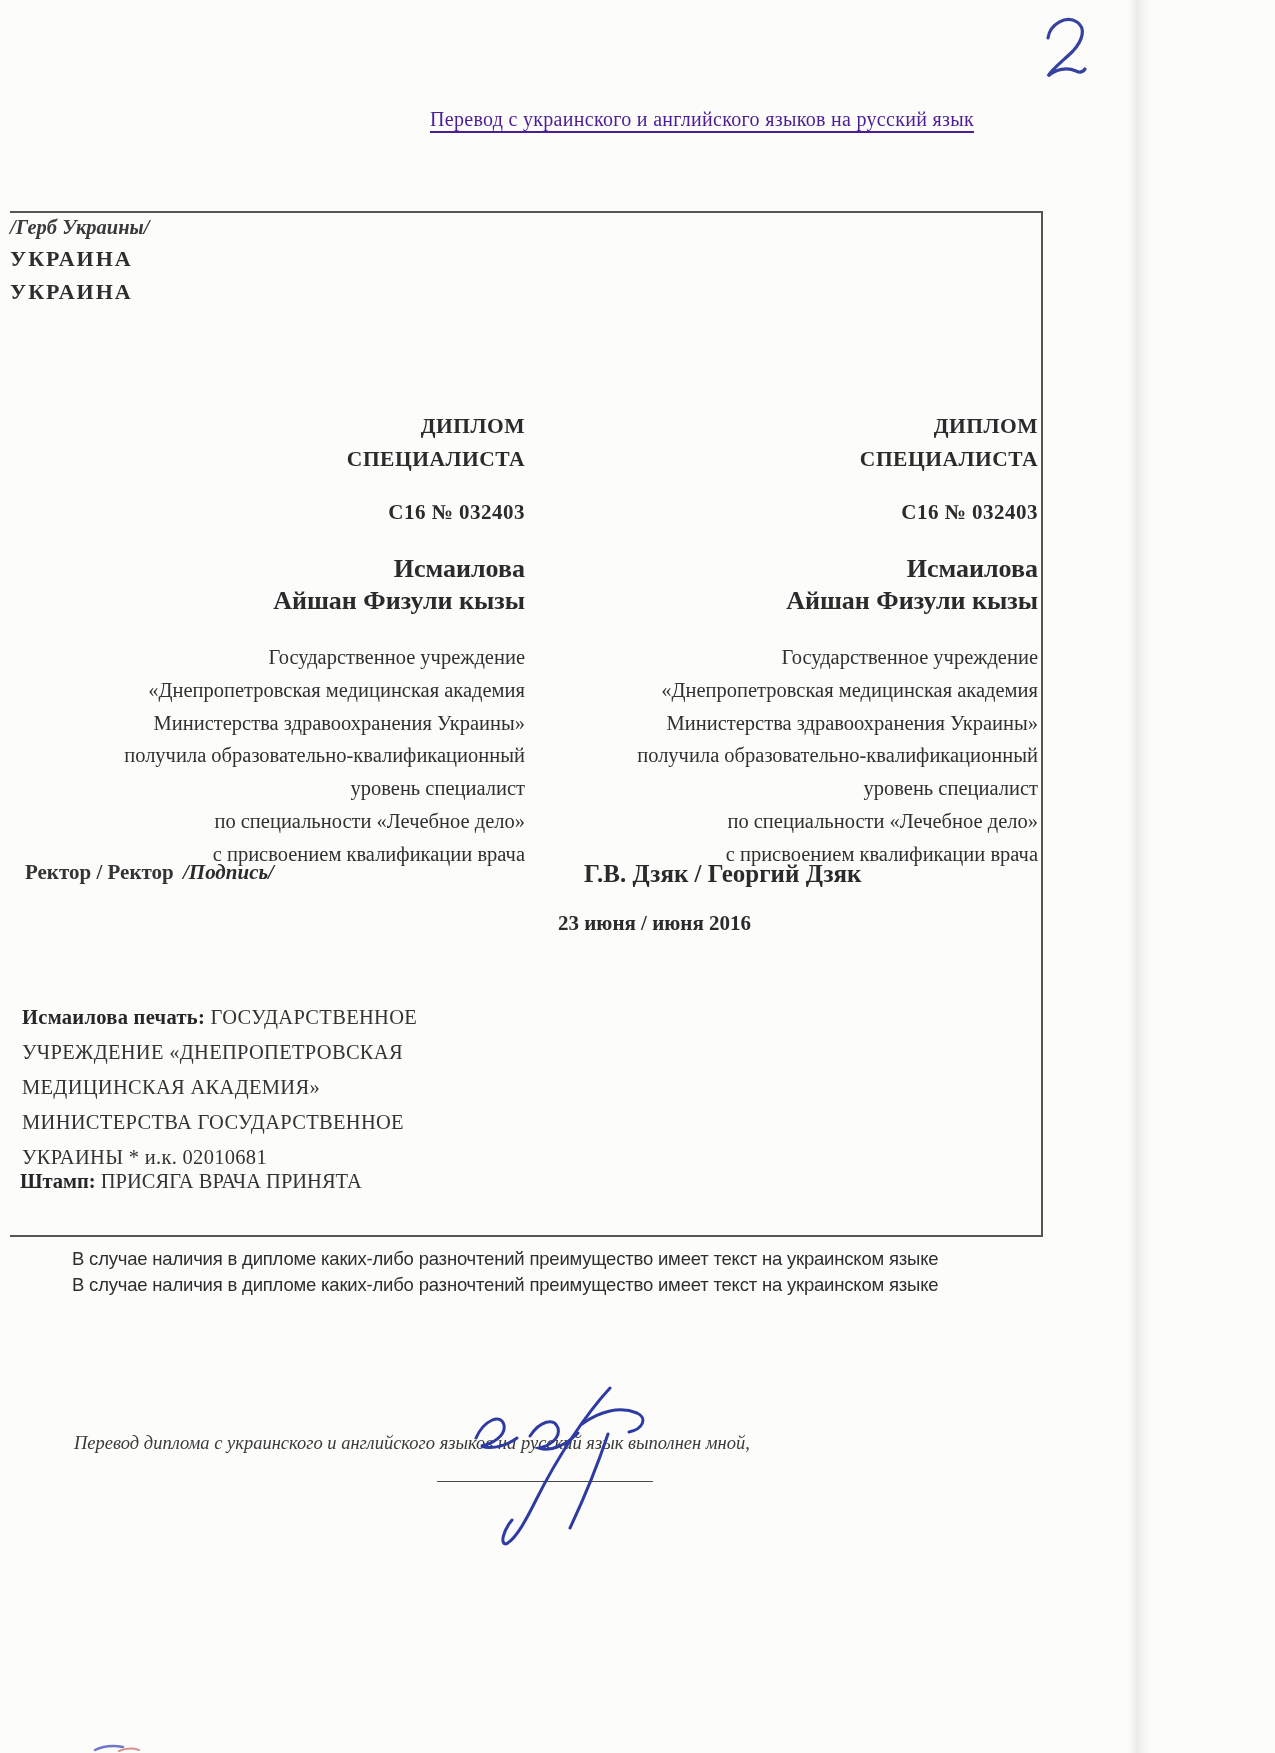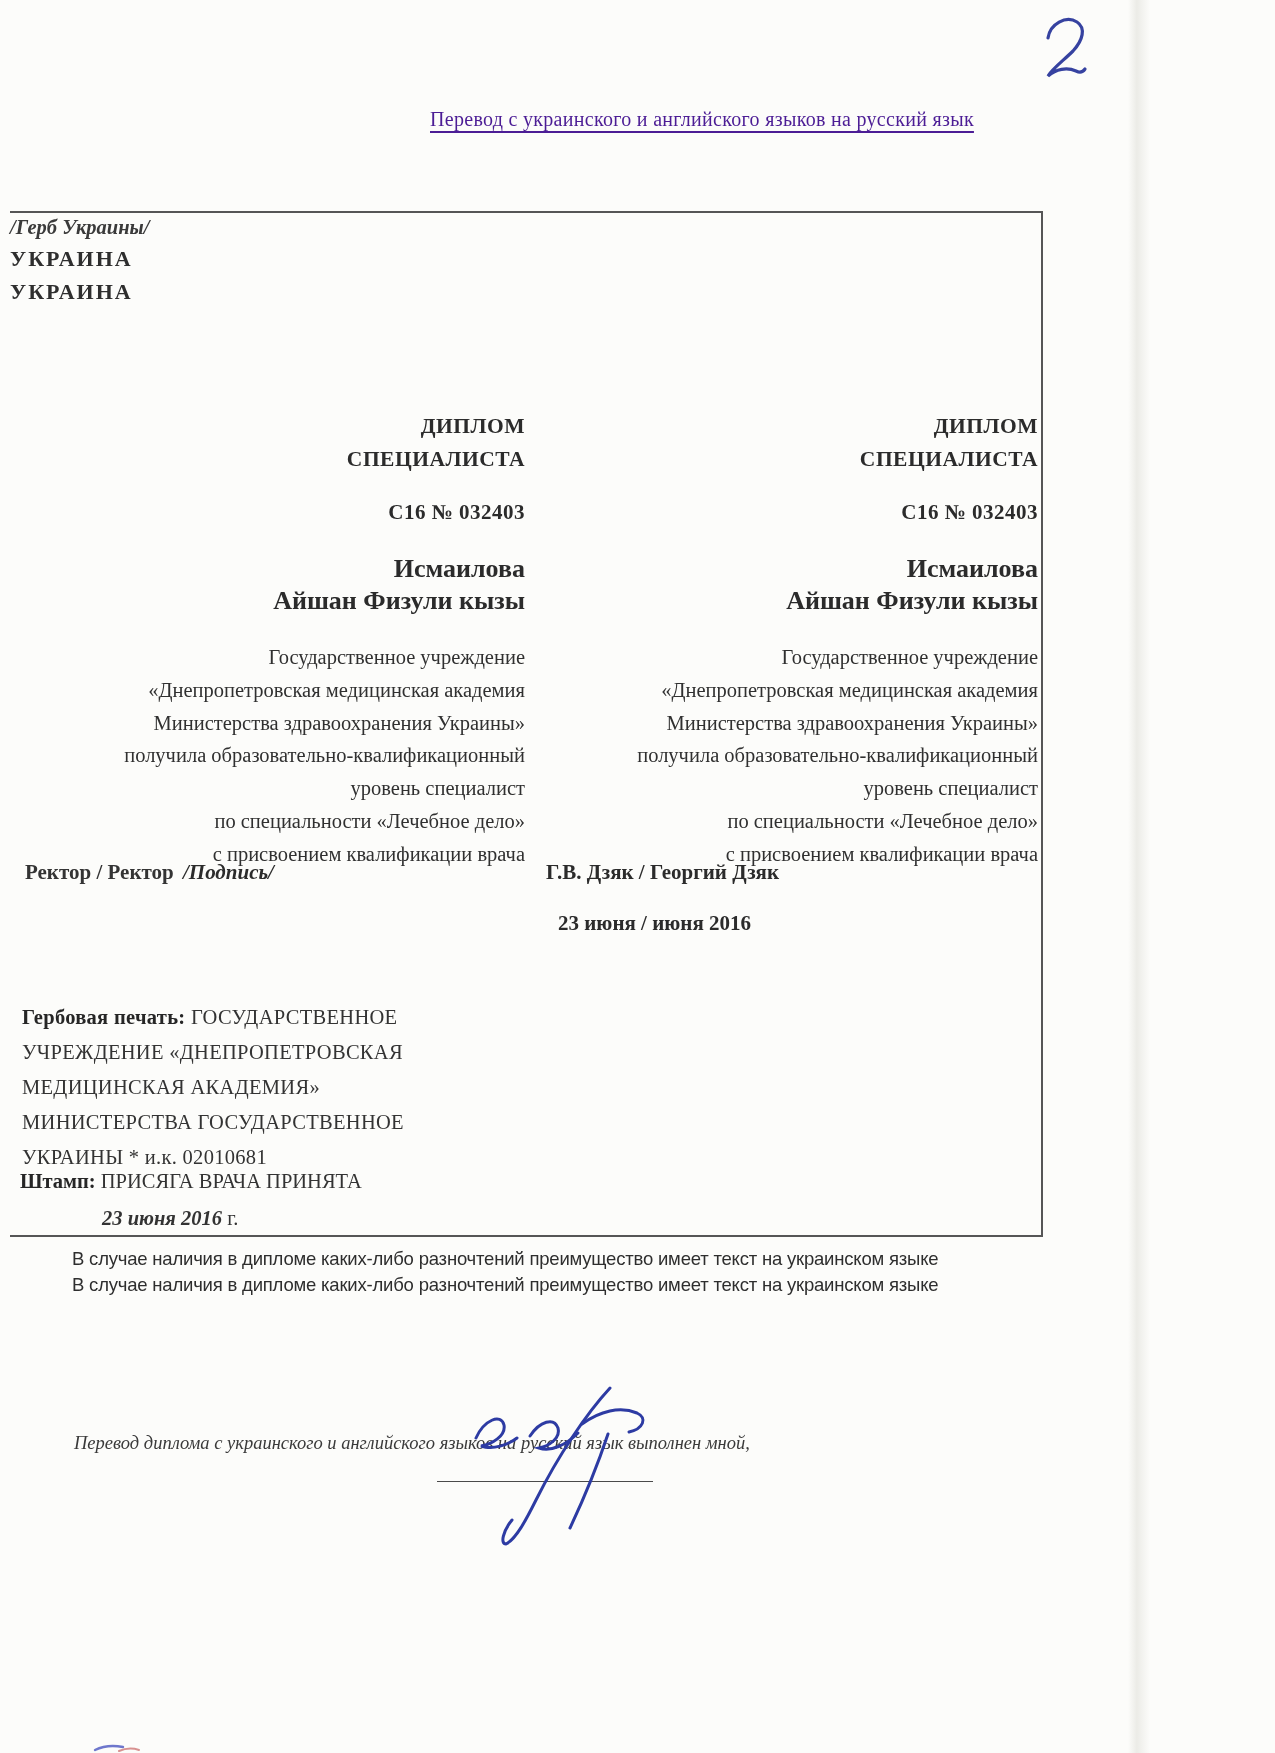--- a/index.html
+++ b/index.html
@@ -37,21 +37,21 @@
   .col{text-align:right;}
   .col-left{left:30px;width:495px;}
   .col-right{left:538px;width:500px;}
   .dip-heading{top:410px;font-weight:700;font-size:21.5px;letter-spacing:.5px;line-height:33px;}
   .dip-serial{top:500px;font-weight:700;font-size:21px;letter-spacing:.5px;}
   .dip-name{top:553px;font-weight:700;font-size:26px;line-height:32px;}
   .dip-body{top:641px;font-size:20.5px;line-height:32.8px;color:#303030;}
   .rector-line{left:25px;top:860px;font-size:21px;white-space:nowrap;}
   .rector-label{font-weight:700;color:#343434;}
   .rector-note{font-weight:700;font-style:italic;margin-left:4px;}
-  .signatory{left:546px;top:860px;font-weight:700;font-size:21px;}
+  .signatory{left:584px;top:860px;font-weight:700;font-size:25px;}
   .sig-date{left:558px;top:911px;font-weight:700;font-size:21px;}
   .seal-block{left:22px;top:1000px;width:470px;font-size:20.5px;line-height:35px;letter-spacing:.3px;color:#333;}
   .seal-label{font-weight:700;color:#262626;}
   .stamp-block{left:20px;top:1163px;font-size:20.5px;line-height:37px;color:#333;}
   .stamp-label{font-weight:700;color:#262626;margin-top:45px;}
   .stamp-date-row{padding-left:82px;}
   .stamp-date{font-weight:700;font-style:italic;}
   .disclaimer{
     left:72px;top:1246px;width:940px;
     font-family:"Liberation Sans", sans-serif;
@@ -126,37 +126,33 @@
     <div>получила образовательно-квалификационный</div>
     <div>уровень специалист</div>
     <div>по специальности «Лечебное дело»</div>
     <div>с присвоением квалификации врача</div>
   </div>
   <div class="abs signatory">Г.В. Дзяк / Георгий Дзяк</div>
   <div class="abs sig-date">23 июня / июня 2016</div>
 
   <div class="abs seal-block">
     <div>
-      <span class="seal-label">Гербовая печать:</span>
+      <span class="seal-label">Исмаилова печать:</span>
       <span>ГОСУДАРСТВЕННОЕ</span>
     </div>
     <div>УЧРЕЖДЕНИЕ «ДНЕПРОПЕТРОВСКАЯ</div>
     <div>МЕДИЦИНСКАЯ АКАДЕМИЯ»</div>
     <div>МИНИСТЕРСТВА ГОСУДАРСТВЕННОЕ</div>
     <div>УКРАИНЫ * и.к. 02010681</div>
   </div>
 
   <div class="abs stamp-block">
     <div>
       <span class="stamp-label">Штамп:</span>
       <span>ПРИСЯГА ВРАЧА ПРИНЯТА</span>
-    </div>
-    <div class="stamp-date-row">
-      <span class="stamp-date">23 июня 2016</span>
-      <span>г.</span>
     </div>
   </div>
 
   <div class="abs disclaimer">
     <div>В случае наличия в дипломе каких-либо разночтений преимущество имеет текст на украинском языке</div>
     <div>В случае наличия в дипломе каких-либо разночтений преимущество имеет текст на украинском языке</div>
   </div>
 
   <div class="abs translator">
     <div>Перевод диплома с украинского и английского языков на русский язык выполнен мной,</div>

